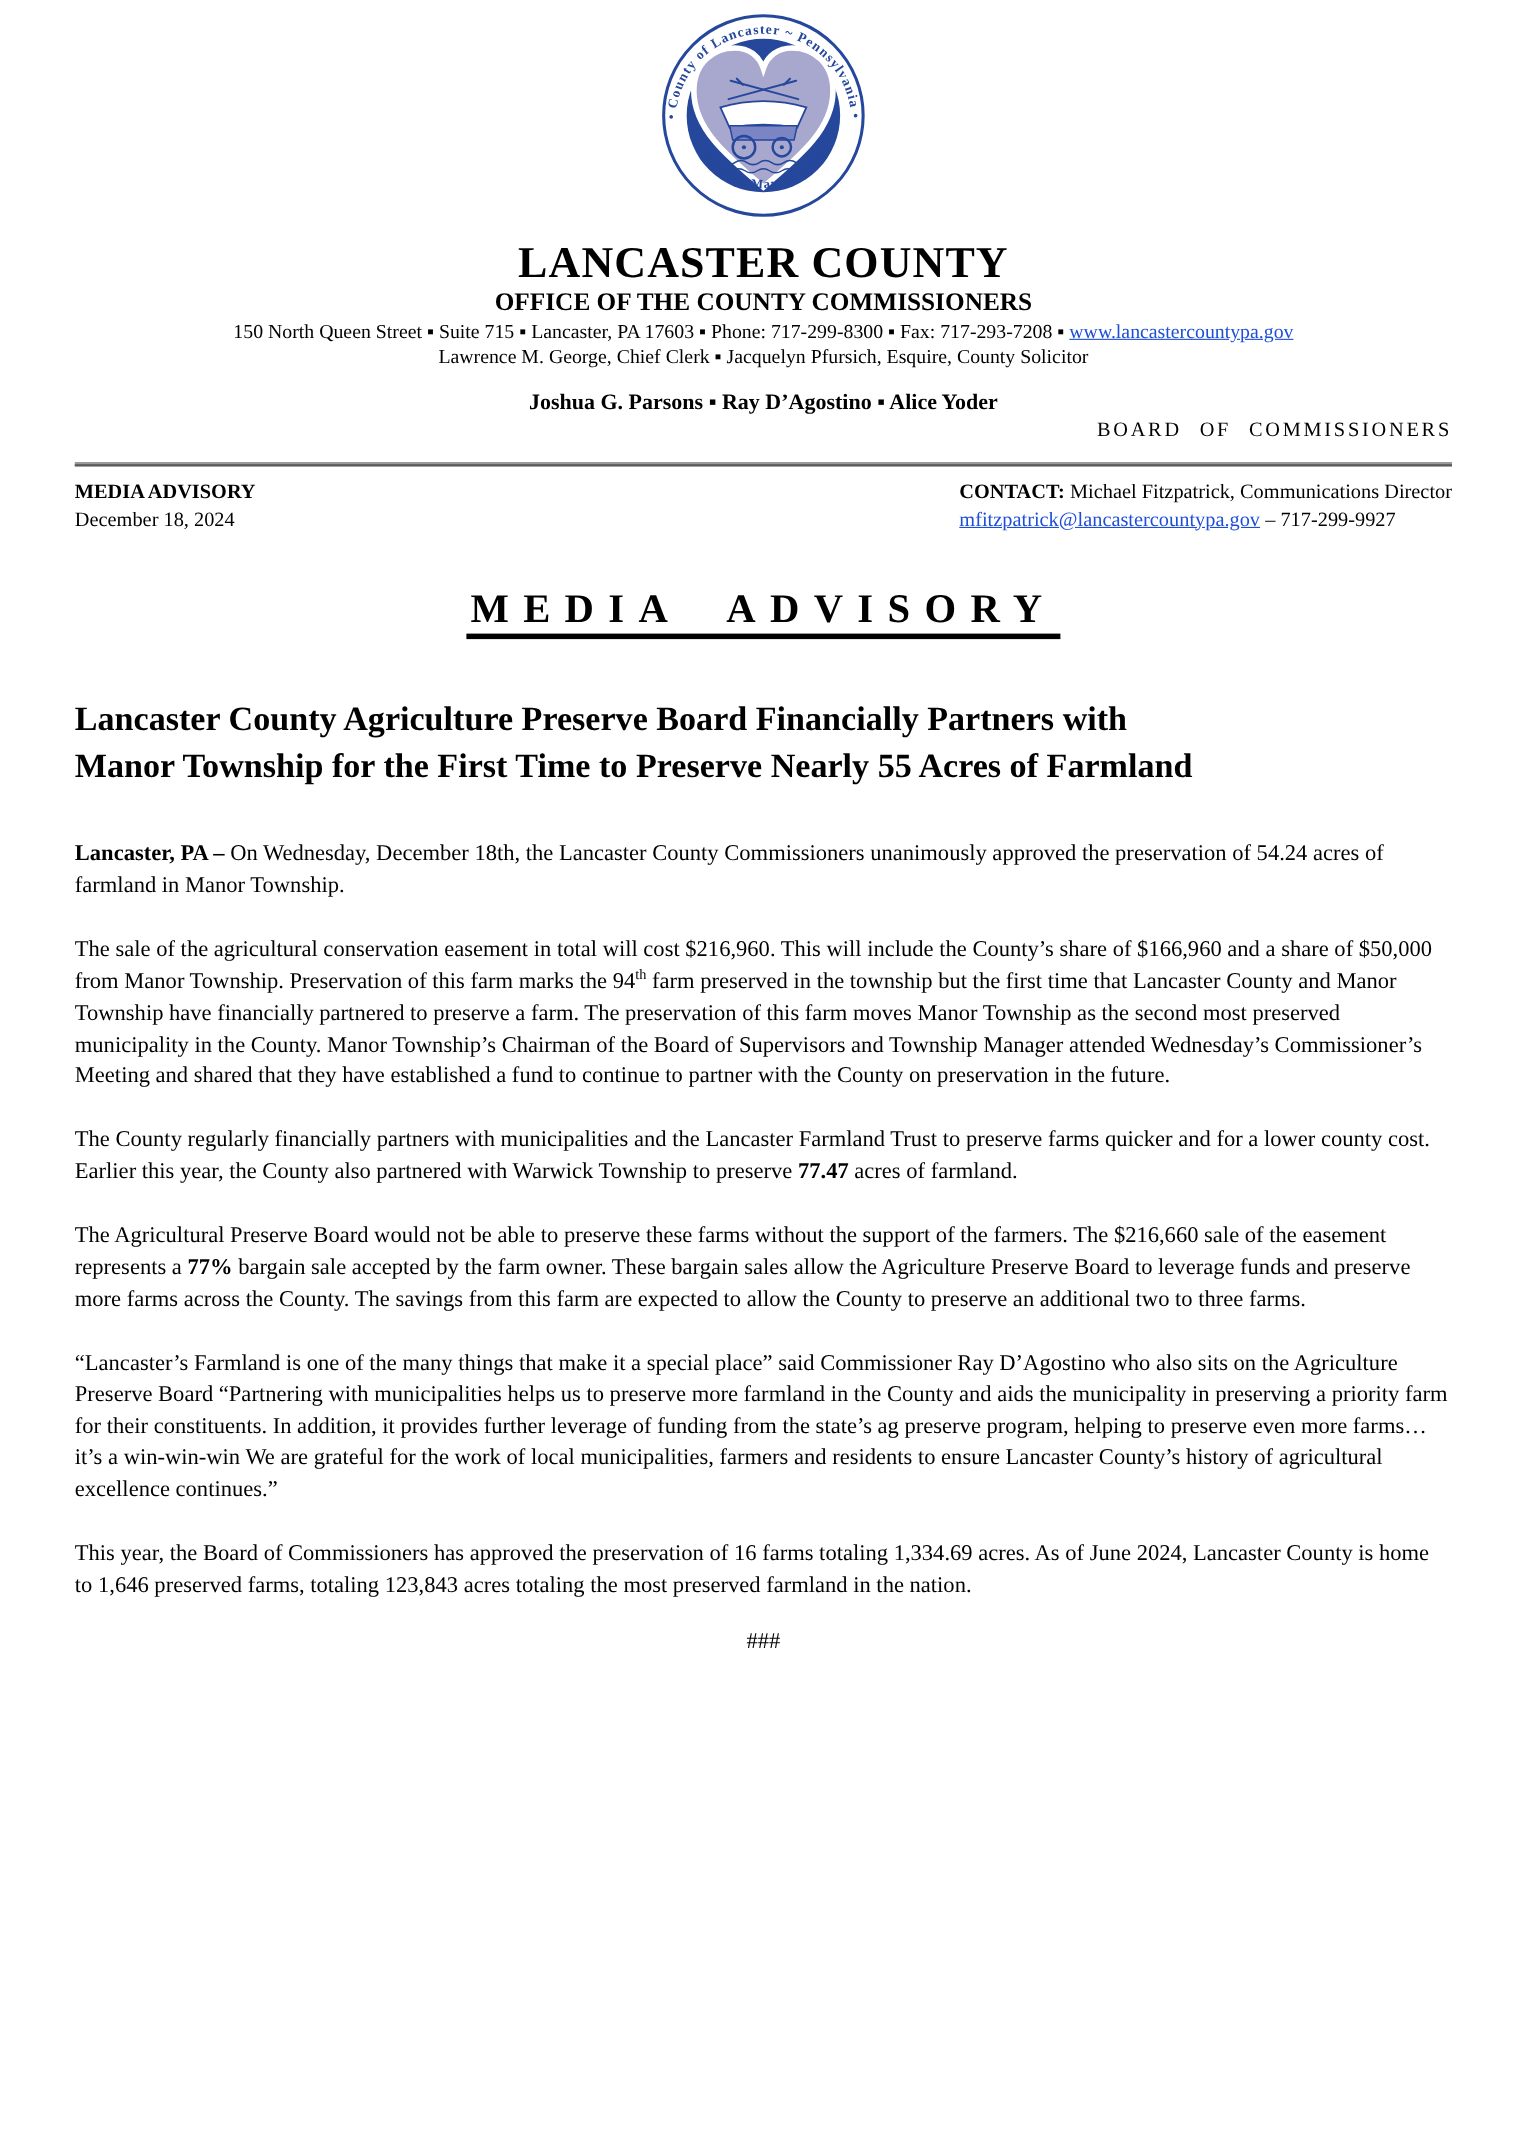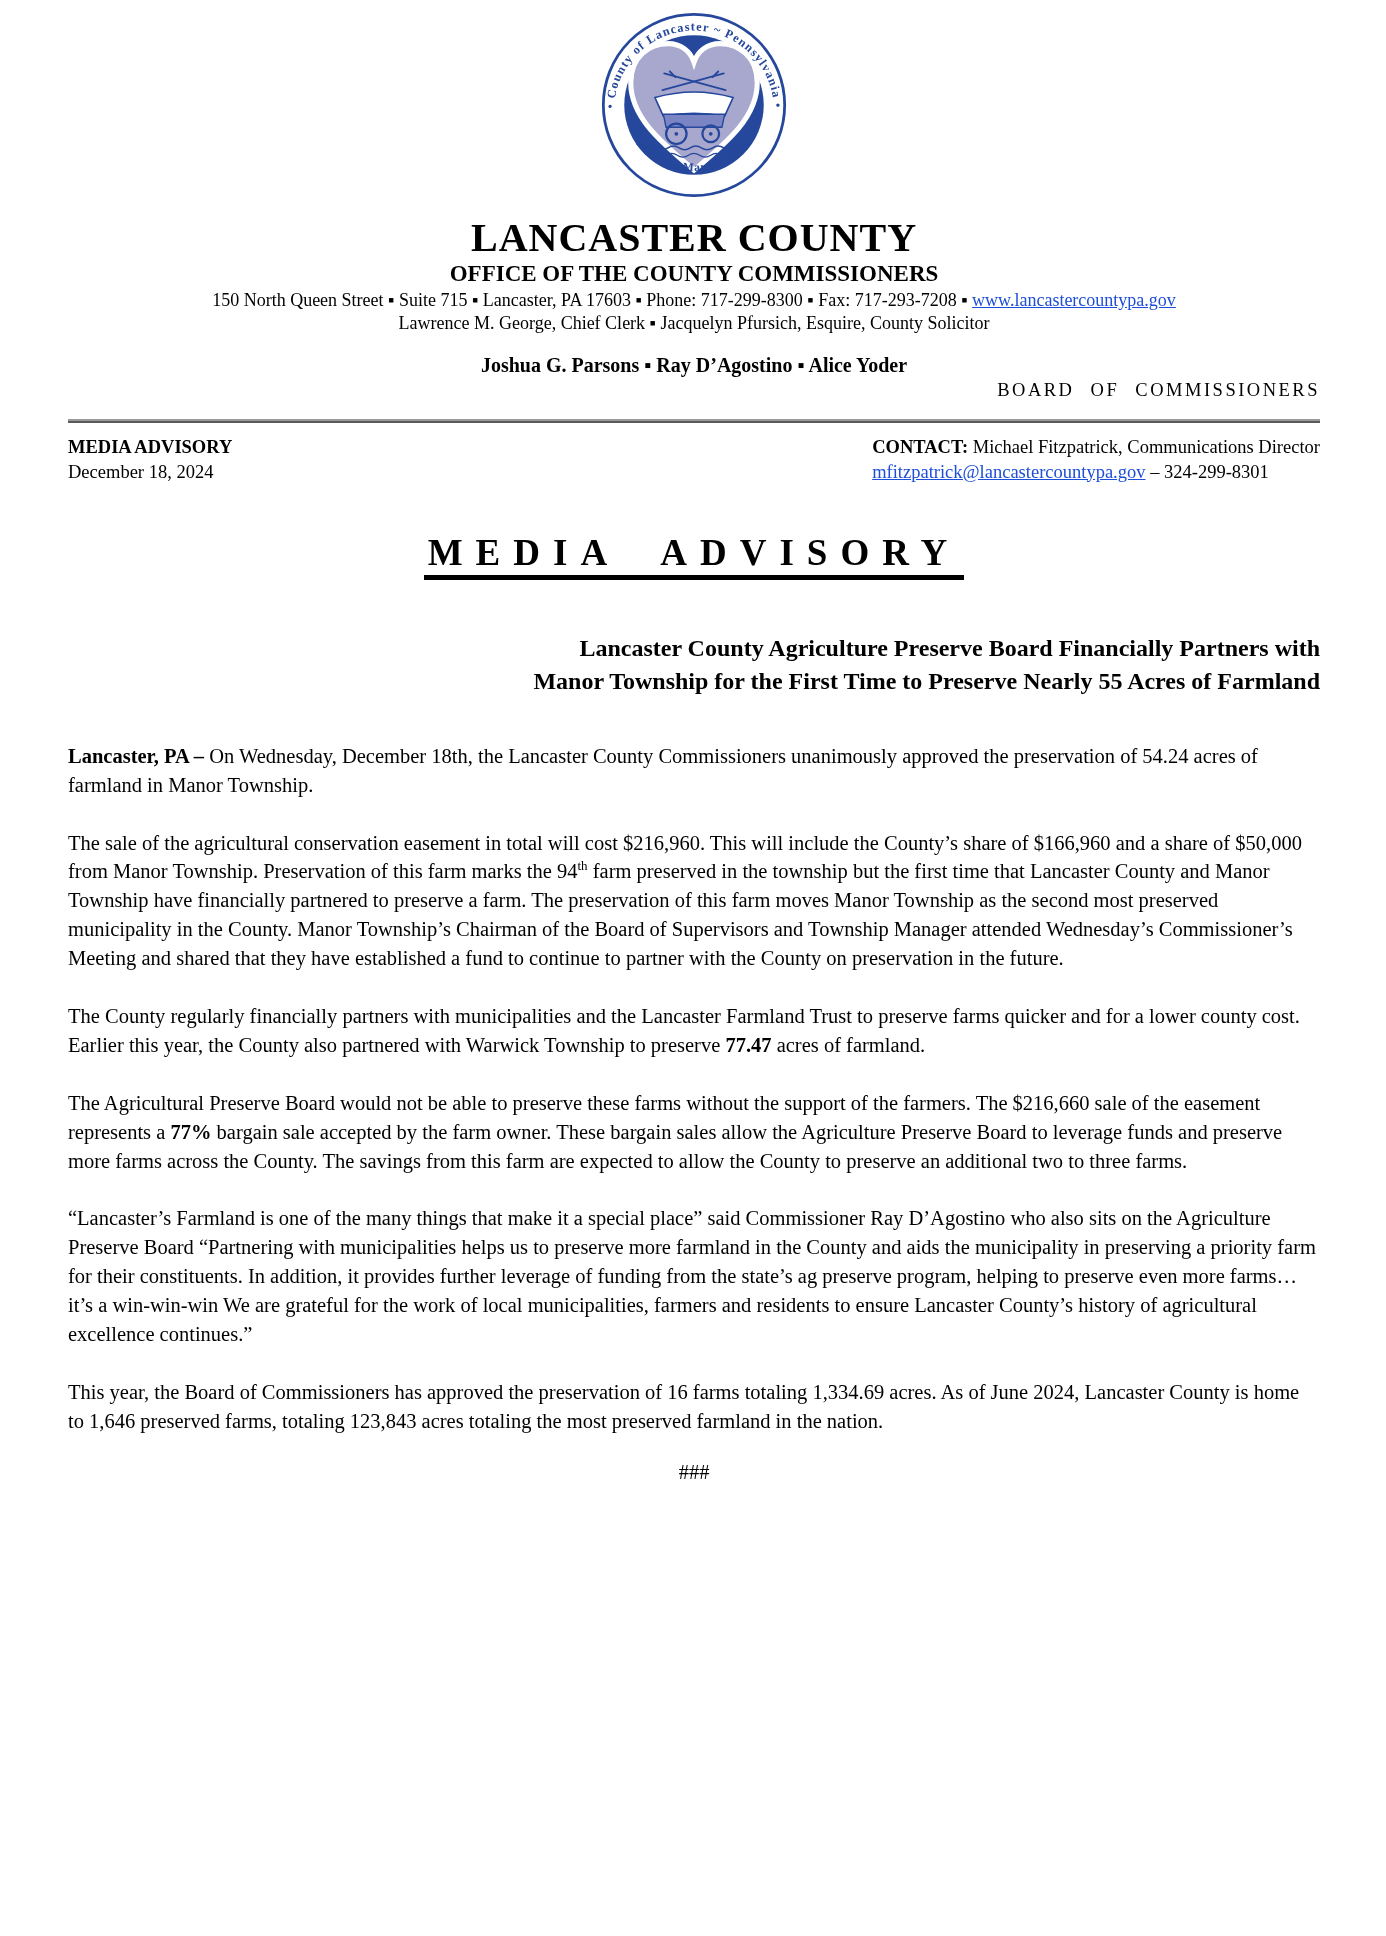--- a/index.html
+++ b/index.html
@@ -32,21 +32,21 @@
 
   .advisory-title-wrap { text-align: center; margin-top: 46px; }
   .advisory-title {
     display: inline-block;
     font-size: 37px; font-weight: bold;
     letter-spacing: 13px; word-spacing: 22px;
     border-bottom: 5px solid #000;
     padding: 0 4px 1px 4px;
   }
 
-  .headline { text-align: right; font-size: 24px; font-weight: bold; line-height: 1.38; margin-top: 52px; }
+  .headline { text-align: left; font-size: 31px; font-weight: bold; line-height: 1.38; margin-top: 52px; }
 
   .body-copy { margin-top: 44px; font-size: 20.5px; line-height: 1.41; }
   .body-copy p { margin-bottom: 29px; }
   .body-copy sup { font-size: 13px; vertical-align: super; line-height: 0; }
 
   .end-mark { text-align: center; font-size: 20.5px; margin-top: -4px; }
 </style>
 </head>
 <body>
 
@@ -104,21 +104,21 @@
 
   <div class="divider"></div>
 
   <div class="meta-row">
     <div class="meta-left">
       <div class="b">MEDIA ADVISORY</div>
       <div>December 18, 2024</div>
     </div>
     <div class="meta-right">
       <div><span class="b">CONTACT:</span><span> Michael Fitzpatrick, Communications Director</span></div>
-      <div><a class="doc-link" href="#">mfitzpatrick@lancastercountypa.gov</a><span> – 324-299-8301</span></div>
+      <div><a class="doc-link" href="#">mfitzpatrick@lancastercountypa.gov</a><span> – 717-299-9927</span></div>
     </div>
   </div>
 
   <div class="advisory-title-wrap">
     <span class="advisory-title">MEDIA ADVISORY</span>
   </div>
 
   <div class="headline">
     <div>Lancaster County Agriculture Preserve Board Financially Partners with</div>
     <div>Manor Township for the First Time to Preserve Nearly 55 Acres of Farmland</div>

